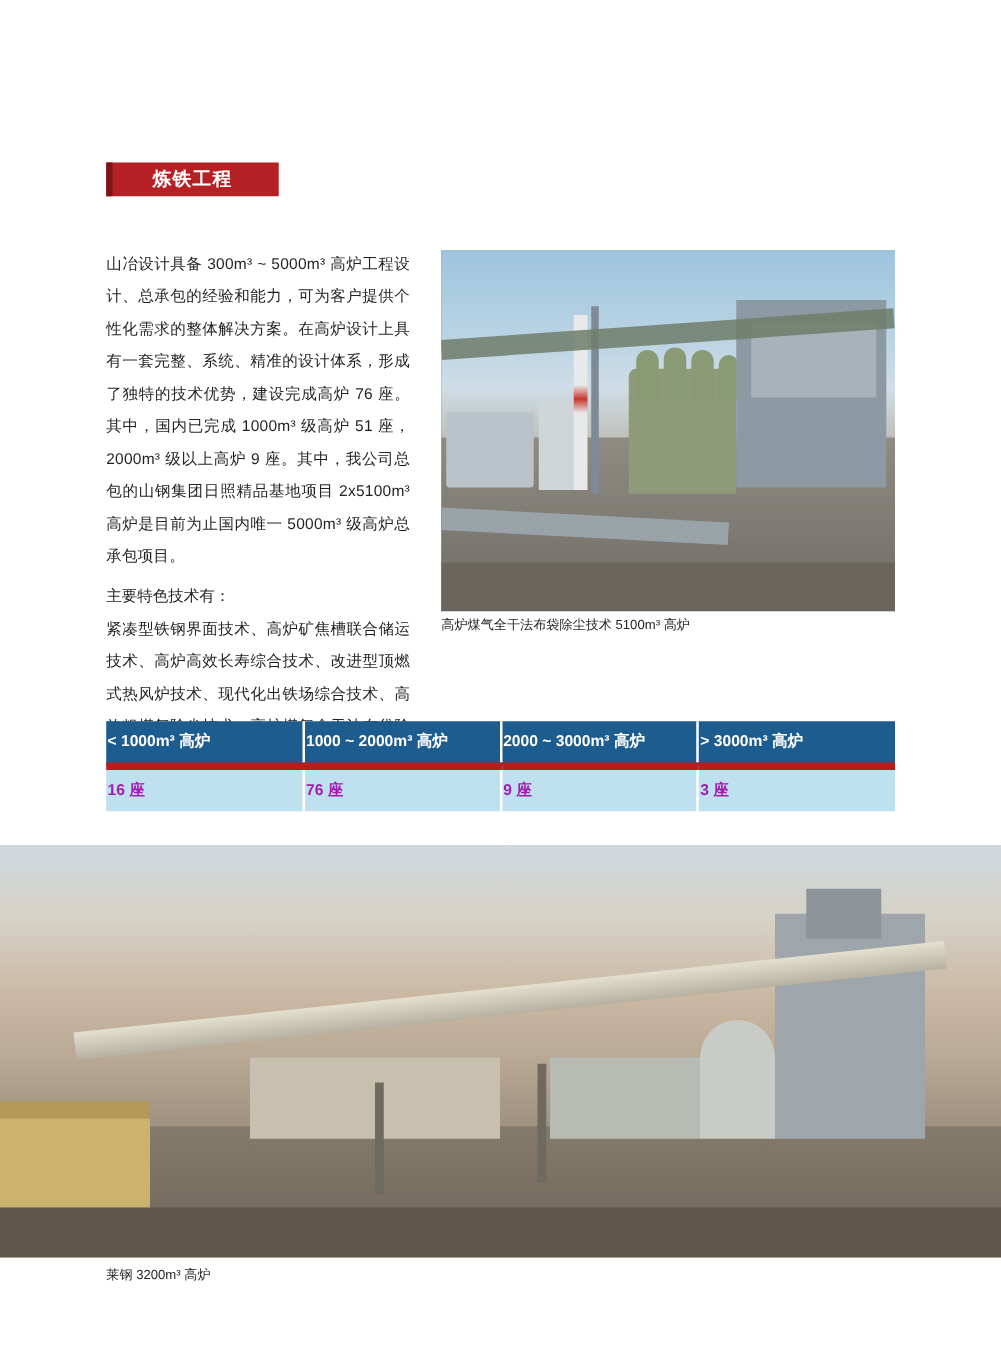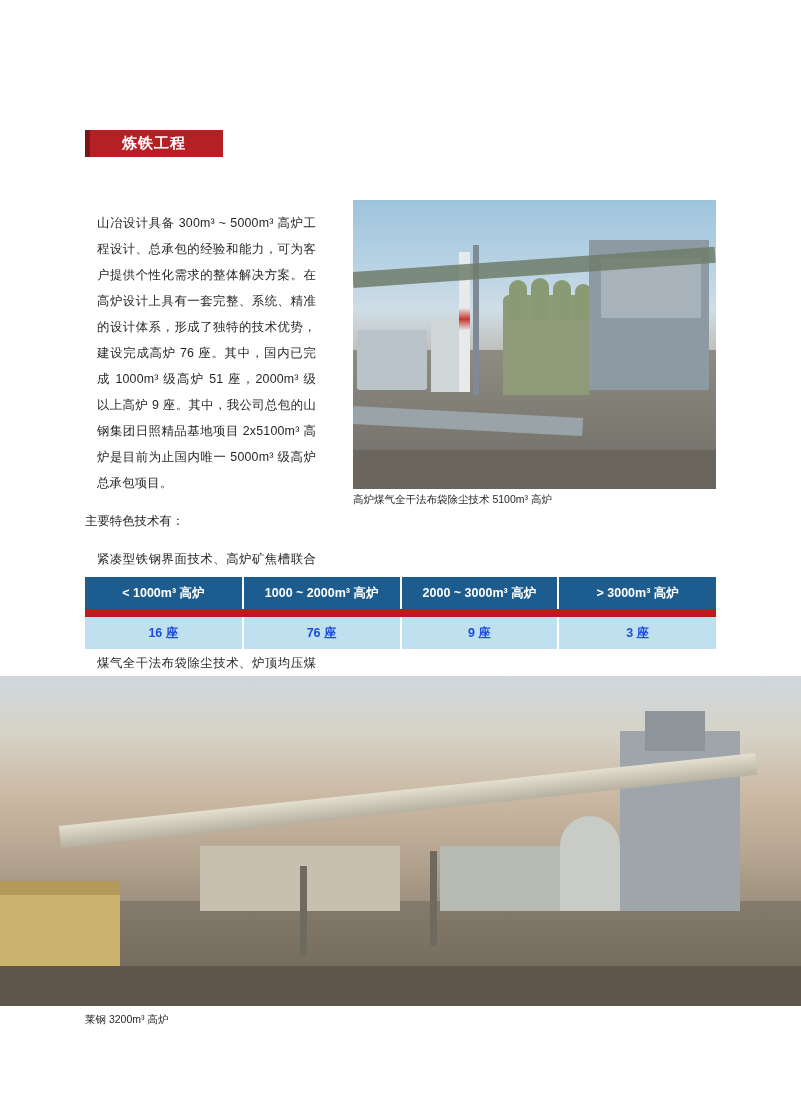--- a/index.html
+++ b/index.html
@@ -42,21 +42,21 @@
   }
 
   
   .body-col {
     position: absolute;
     left: 85px;
     top: 198px;
     width: 243px;
   }
   .body-col p {
-    margin: 12px;
+    margin: 0;
     font-size: 12.4px;
     line-height: 26px;
     text-align: justify;
     text-justify: inter-ideograph;
     color: #231f20;
   }
   .body-col p.lead { letter-spacing: 0.2px; }
   .subhead {
     margin: 6px 0 0 0 !important;
     font-weight: normal;
@@ -84,34 +84,33 @@
   .spec-table {
     position: absolute;
     left: 85px;
     top: 577px;
     width: 631px;
     border-collapse: collapse;
   }
   .spec-table td {
     width: 25%;
     height: 36px;
-    text-align: center;
     vertical-align: middle;
     font-size: 12.5px;
     font-weight: bold;
     border-right: 2px solid #ffffff;
   }
   .spec-table tr.head td {
     background: #1c5c8f;
     color: #ffffff;
   }
   .spec-table tr.vals td {
     background: #bfe0ef;
-    color: #1d4ed8;
-    border-top: 8px solid #b91c1c;
+    color: #a21caf;
+    border-top: 6px solid #b91c1c;
   }
   .spec-table td:last-child { border-right: none; }
 
   
   .photo-bottom {
     position: absolute;
     left: 0;
     top: 676px;
     width: 801px;
     height: 330px;

